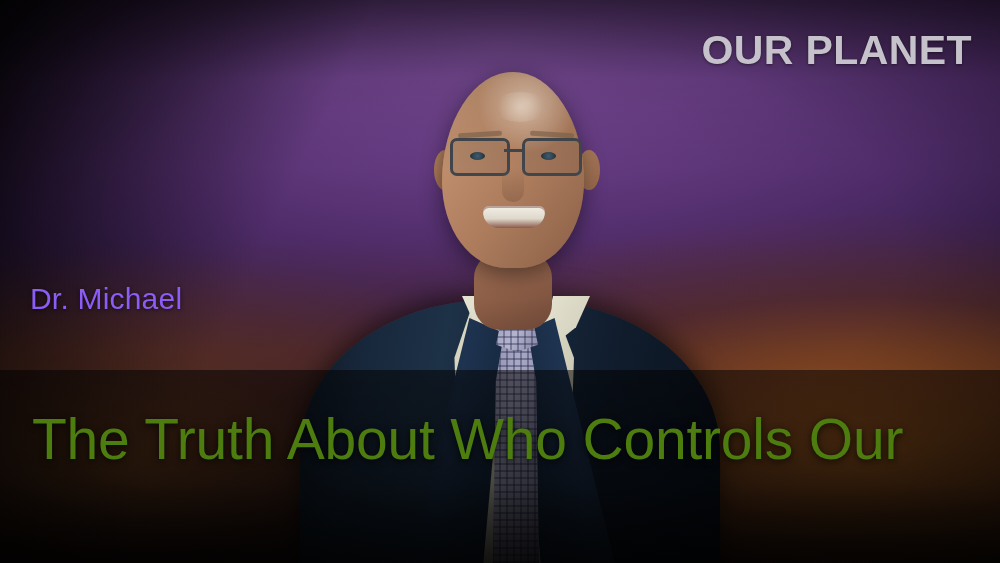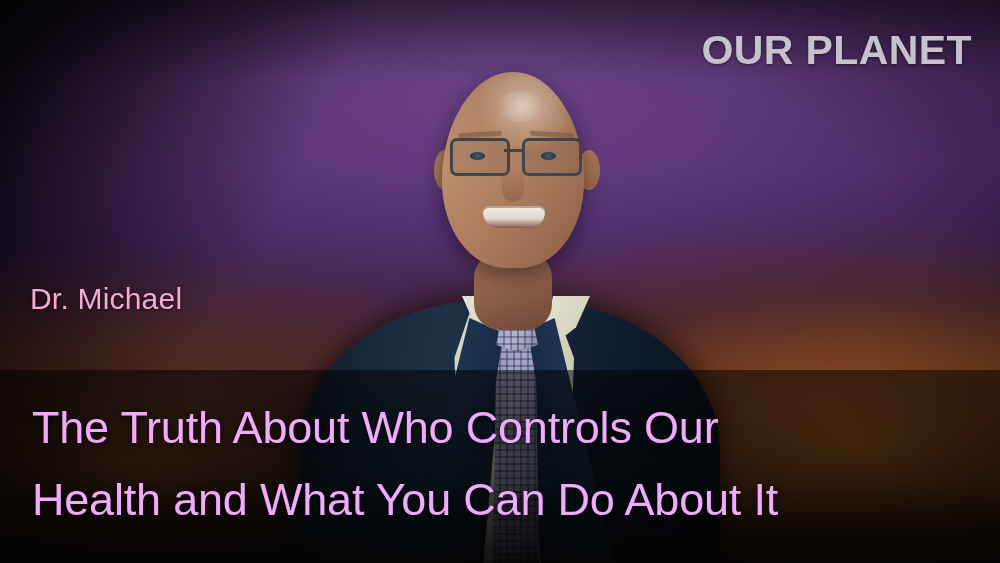--- a/index.html
+++ b/index.html
@@ -241,40 +241,40 @@
     letter-spacing: 0.4px;
     text-shadow: 0 1px 3px rgba(0,0,0,0.45);
   }
   .logo-line { display: block; white-space: nowrap; }
 
   
   .presenter {
     position: absolute;
     left: 30px;
     top: 281px;
-    color: #f9a8d4;
+    color: #8b5cf6;
     font-family: "Liberation Sans", sans-serif;
     font-weight: 300;
     font-size: 30px;
     line-height: 36px;
     letter-spacing: 0.2px;
     text-shadow: 0 1px 4px rgba(0,0,0,0.6);
   }
   .presenter-line { display: block; white-space: nowrap; }
 
   
   .title {
     position: absolute;
     left: 32px;
-    top: 392px;
+    top: 403px;
     width: 940px;
-    color: #f0abfc;
+    color: #4d7c0f;
     font-family: "Liberation Sans", sans-serif;
     font-weight: 300;
-    font-size: 45px;
+    font-size: 57px;
     line-height: 72px;
     letter-spacing: -0.2px;
     text-shadow: 0 2px 7px rgba(0,0,0,0.72);
   }
   .title-line { display: block; white-space: nowrap; }
 </style>
 </head>
 <body>
 
 <div class="slide">
@@ -316,16 +316,15 @@
   <div class="logo">
     <span class="logo-line">OUR PLANET</span>
   </div>
 
   <div class="presenter">
     <span class="presenter-line">Dr. Michael</span>
   </div>
 
   <div class="title">
     <span class="title-line">The Truth About Who Controls Our</span>
-    <span class="title-line">Health and What You Can Do About It</span>
   </div>
 
 </div>
 
 </body></html>

